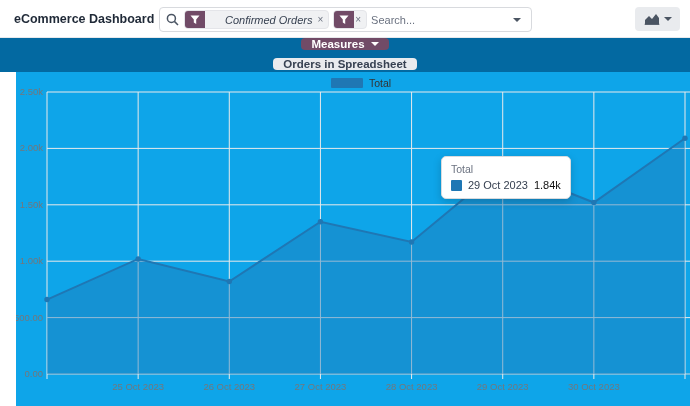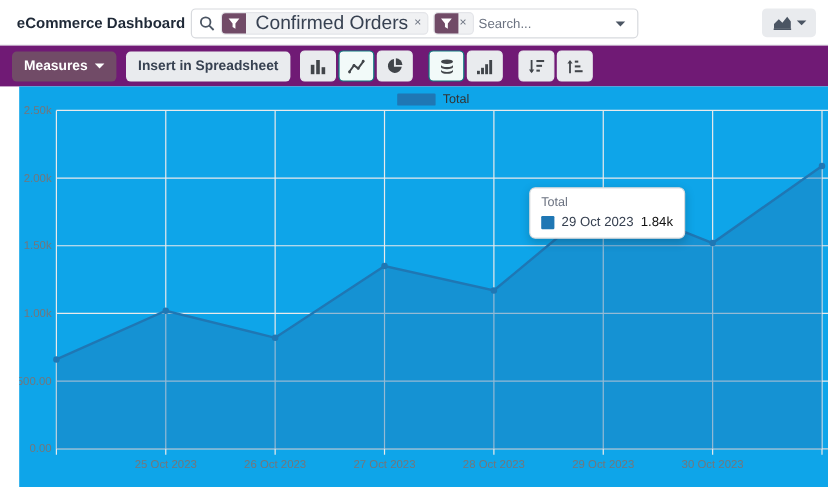--- a/index.html
+++ b/index.html
@@ -14,37 +14,37 @@
   .gear { font-size:12px; color:#4b5563; margin-left:7px; cursor:pointer; }
 
   .searchbox { position:absolute; left:159px; top:7px; width:373px; height:25px;
     background:#fff; border:1px solid #d8dade; border-radius:4px;
     display:flex; align-items:center; padding:0 2px 0 6px; }
   .searchbox .mag { flex:0 0 auto; display:flex; margin-right:5px; }
   .facet { display:flex; align-items:center; height:19px; border-radius:4px;
     overflow:hidden; margin-right:4px; background:#f0f1f3; border:1px solid #e4e5e9; flex:0 0 auto;}
   .facet-ico { width:20px; height:19px; background:#714B67; display:flex;
     align-items:center; justify-content:center; }
-  .facet-label { font-size:16px; color:#374151; padding:0 4px 0 8px; white-space:nowrap; }
+  .facet-label { font-size:11px; color:#374151; padding:0 4px 0 20px; white-space:nowrap;font-style:italic; }
   .facet-x { font-size:10px; color:#6b7280; padding:0 5px 0 1px; cursor:pointer; }
   .search-input { flex:1 1 auto; border:none; outline:none; font-size:11px;
     color:#374151; min-width:30px; background:transparent;
     font-family:"Liberation Sans", sans-serif; }
   .search-input::placeholder { color:#6b7280; }
   .caret { width:0; height:0; border-left:4px solid transparent;
     border-right:4px solid transparent; border-top:4px solid #4b5563; display:inline-block; }
   .search-caret { padding:0 8px; display:flex; align-items:center; cursor:pointer; }
 
   .view-switcher { margin-left:auto; width:45px; height:24px; background:#e9ebee;
     border-radius:4px; border:none; display:flex; align-items:center;
     justify-content:center; gap:4px; cursor:pointer; }
 
   
-  .toolbar { position:absolute; top:38px; left:0; right:0; height:34px; background:#701a75;
-    display:flex; align-items:center; padding:0 10px; gap:8px; }
+  .toolbar { position:absolute; top:38px; left:0; right:0; height:34px; background:#0369a1;
+    display:flex; align-items:center; padding:0 10px; gap:8px;flex-direction:column; }
   .btn { border:none; border-radius:4px; font-size:11.5px; height:25px; padding:0 10px;
     cursor:pointer; display:flex; align-items:center; gap:6px;
     font-family:"Liberation Sans", sans-serif; }
   .btn-measures { background:#714B67; color:#fff; font-weight:600; }
   .btn-measures .caret { border-top-color:#fff; }
   .btn-plain { background:#e9ebee; color:#374151; font-weight:600; }
   .icon-group { display:flex; gap:2px; }
   .icon-group + .icon-group { margin-left:5px; }
   .iconbtn { width:30px; height:26px; background:#e9ebee; border:1px solid #e9ebee;
     border-radius:4px; display:flex; align-items:center; justify-content:center; cursor:pointer; }
@@ -116,21 +116,21 @@
       <span class="caret"></span>
     </button>
   </div>
 
   <div class="toolbar">
     <button class="btn btn-measures">
       <span>Measures</span>
       <span class="caret"></span>
     </button>
     <button class="btn btn-plain">
-      <span>Insert in Spreadsheet</span>
+      <span>Orders in Spreadsheet</span>
     </button>
 
     <span class="icon-group">
       <button class="iconbtn">
         <svg width="14" height="13" viewBox="0 0 14 13">
             <rect x="1" y="5" width="3" height="8" fill="#41454a"></rect>
             <rect x="5.5" y="1" width="3" height="12" fill="#41454a"></rect>
             <rect x="10" y="7" width="3" height="6" fill="#41454a"></rect>
           </svg>
       </button>

